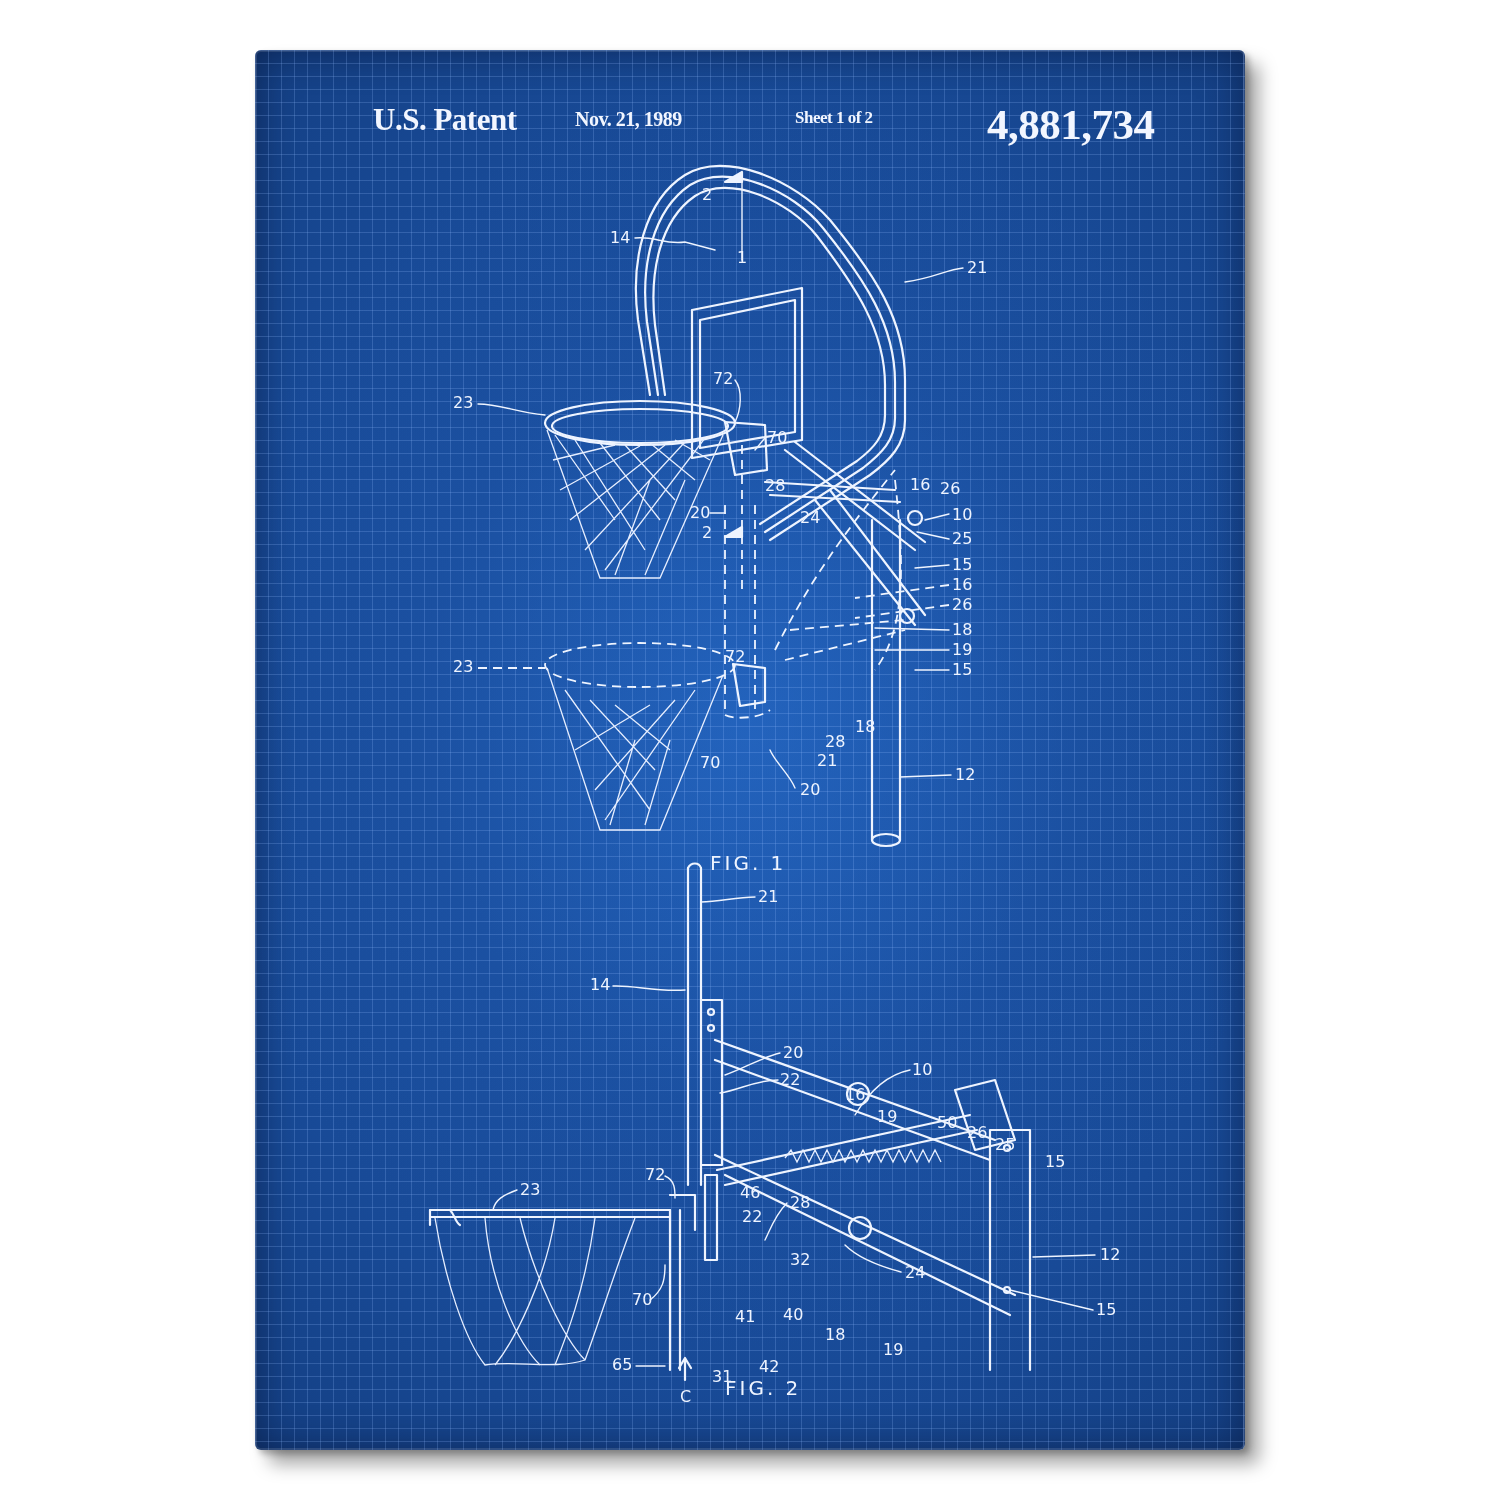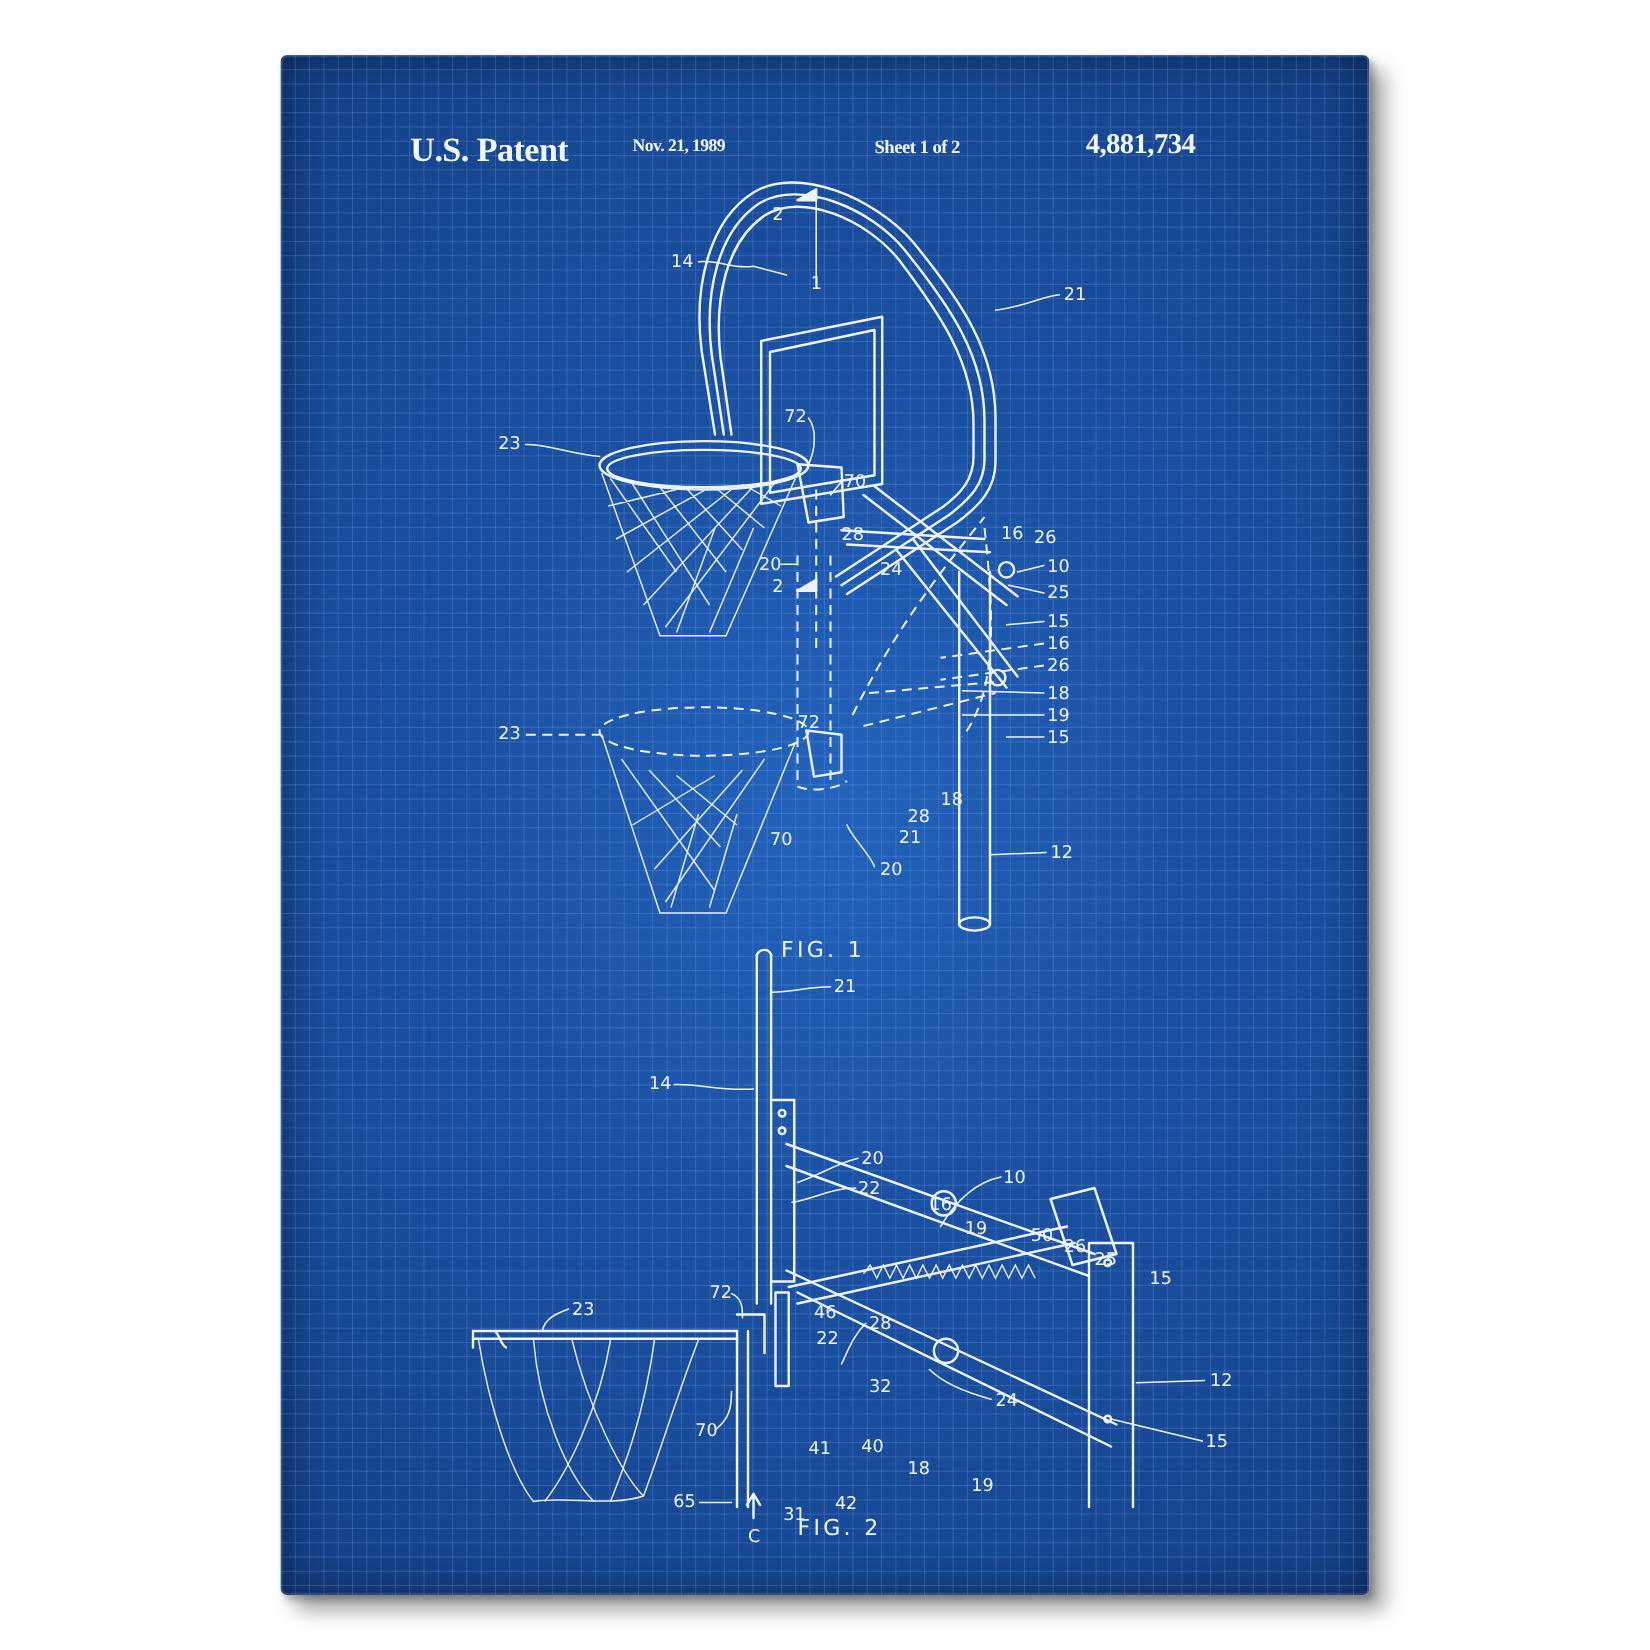--- a/index.html
+++ b/index.html
@@ -14,26 +14,26 @@
     overflow:hidden;
   }
   .grid{
     position:absolute;inset:0;
     background-image:
       linear-gradient(to right, rgba(150,190,255,0.22) 1px, transparent 1px),
       linear-gradient(to bottom, rgba(150,190,255,0.22) 1px, transparent 1px);
     background-size:13px 13px;
     pointer-events:none;
   }
-  .header{position:absolute;top:68px;left:0;width:990px;height:40px;color:#f2f6ff;}
+  .header{position:absolute;top:52px;left:0;width:990px;height:40px;color:#f2f6ff;}
   .header span{position:absolute;white-space:nowrap;font-family:"Liberation Serif",serif;font-weight:bold;letter-spacing:-0.5px;}
   .h-title{left:118px;top:0;font-size:31px;}
-  .h-date{left:320px;top:6px;font-size:16px;}
+  .h-date{left:320px;top:6px;font-size:20px;}
   .h-sheet{left:540px;top:6px;font-size:17px;}
-  .h-number{left:732px;top:-2px;font-size:26px;}
+  .h-number{left:732px;top:-2px;font-size:43px;}
   svg.draw{position:absolute;left:0;top:0;width:990px;height:1400px;}
   svg.draw .l{fill:none;stroke:#eef4ff;stroke-width:2.2;stroke-linecap:round;stroke-linejoin:round;}
   svg.draw .t{fill:none;stroke:#eef4ff;stroke-width:1.4;stroke-linecap:round;}
   svg.draw .d{fill:none;stroke:#eef4ff;stroke-width:1.8;stroke-dasharray:9 6;}
   svg.draw .n{fill:none;stroke:#e6eeff;stroke-width:1.3;}
   svg.draw text{fill:#eef4ff;font-family:"DejaVu Sans",sans-serif;font-size:16px;}
   svg.draw text.fig{font-size:20px;letter-spacing:3px;}
 </style>
 </head>
 <body>

